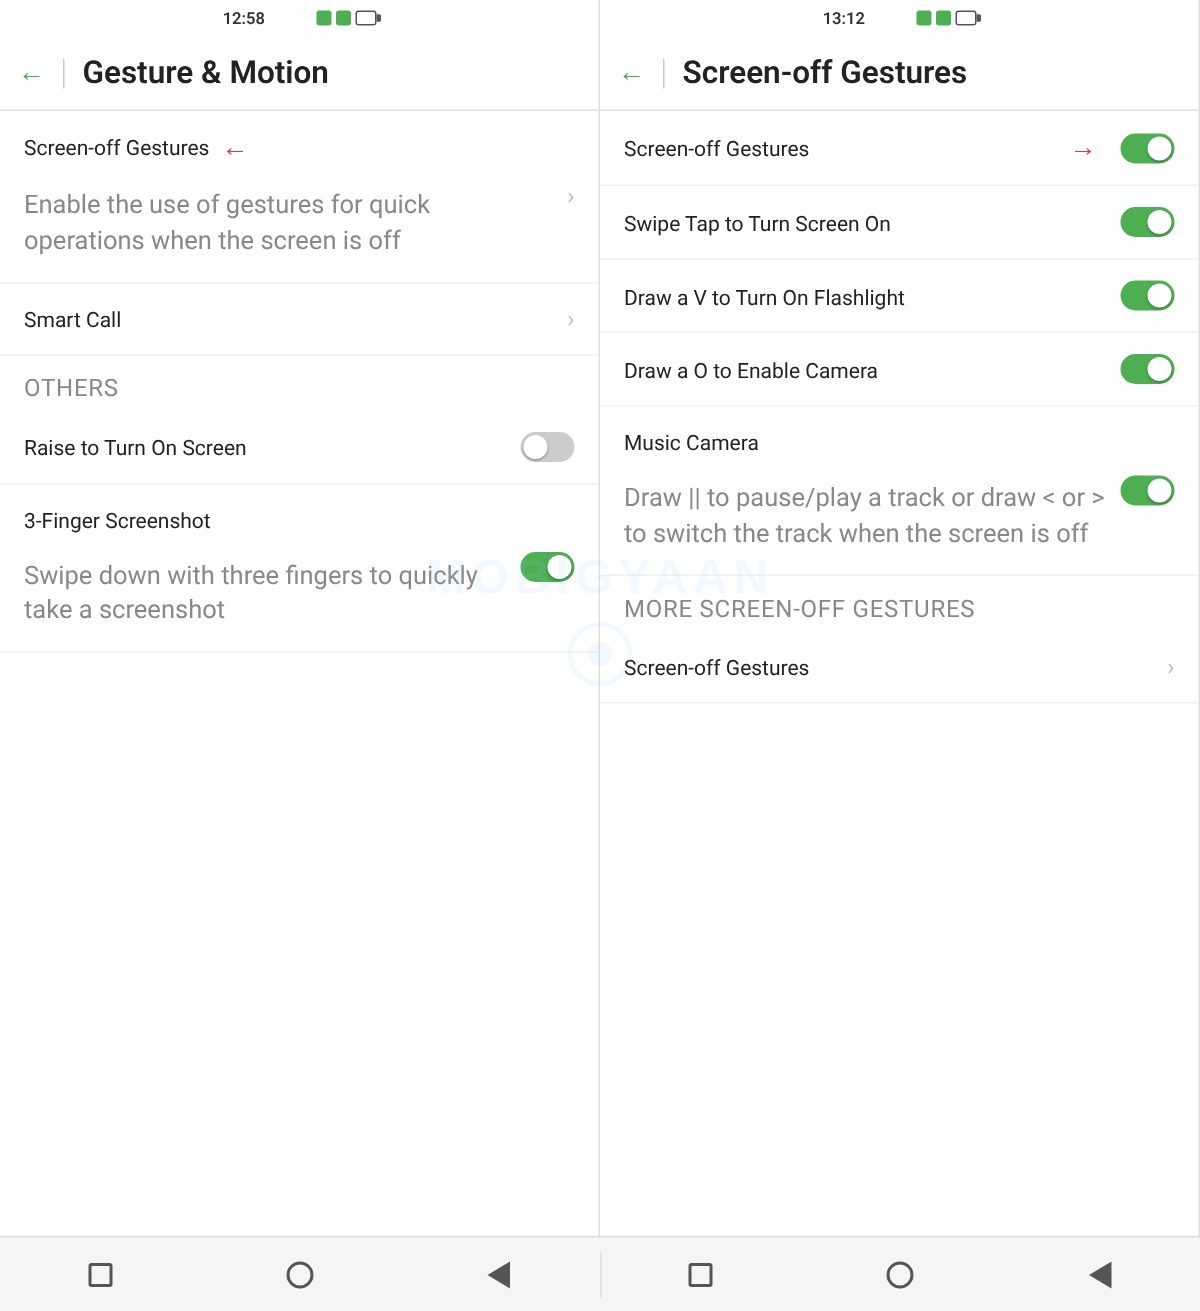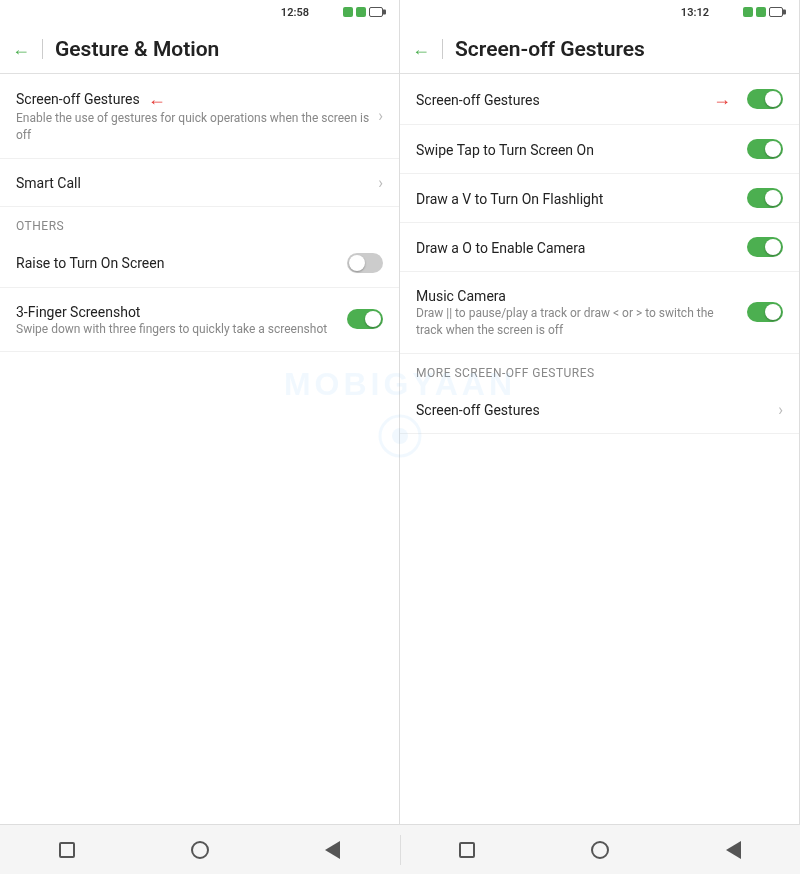--- a/index.html
+++ b/index.html
@@ -22,21 +22,21 @@
       border-right: 1px solid #ddd;
       overflow: hidden;
     }
     .phone-screen:last-child {
       border-right: none;
     }
 
     
     .status-bar {
       display: flex;
-      justify-content: flex-end;
+      justify-content: center;
       align-items: center;
       padding: 4px 16px;
       background: #fff;
       height: 24px;
       gap: 34px;
     }
     .status-time {
       font-size: 11px;
       font-weight: 600;
       color: #333;
@@ -116,23 +116,23 @@
     }
     .settings-item-text {
       flex: 1;
     }
     .settings-item-title {
       font-size: 14px;
       color: #222;
       font-weight: 400;
     }
     .settings-item-subtitle {
-      font-size: 12px;
+      font-size: 17px;
       color: #888;
-      margin-top: 0;
+      margin-top: 17px;
       line-height: 1.4;
     }
     .chevron {
       color: #bbb;
       font-size: 16px;
       margin-left: 8px;
     }
 
     
     .toggle {
@@ -161,21 +161,21 @@
     .toggle.on .toggle-knob {
       right: 2px;
     }
     .toggle.off .toggle-knob {
       left: 2px;
     }
 
     
     .section-label {
       padding: 12px 16px 6px;
-      font-size: 12px;
+      font-size: 16px;
       color: #888;
       letter-spacing: 0.5px;
       text-transform: uppercase;
     }
 
     
     .red-arrow-left {
       display: inline-block;
       color: #e53935;
       font-size: 18px;

